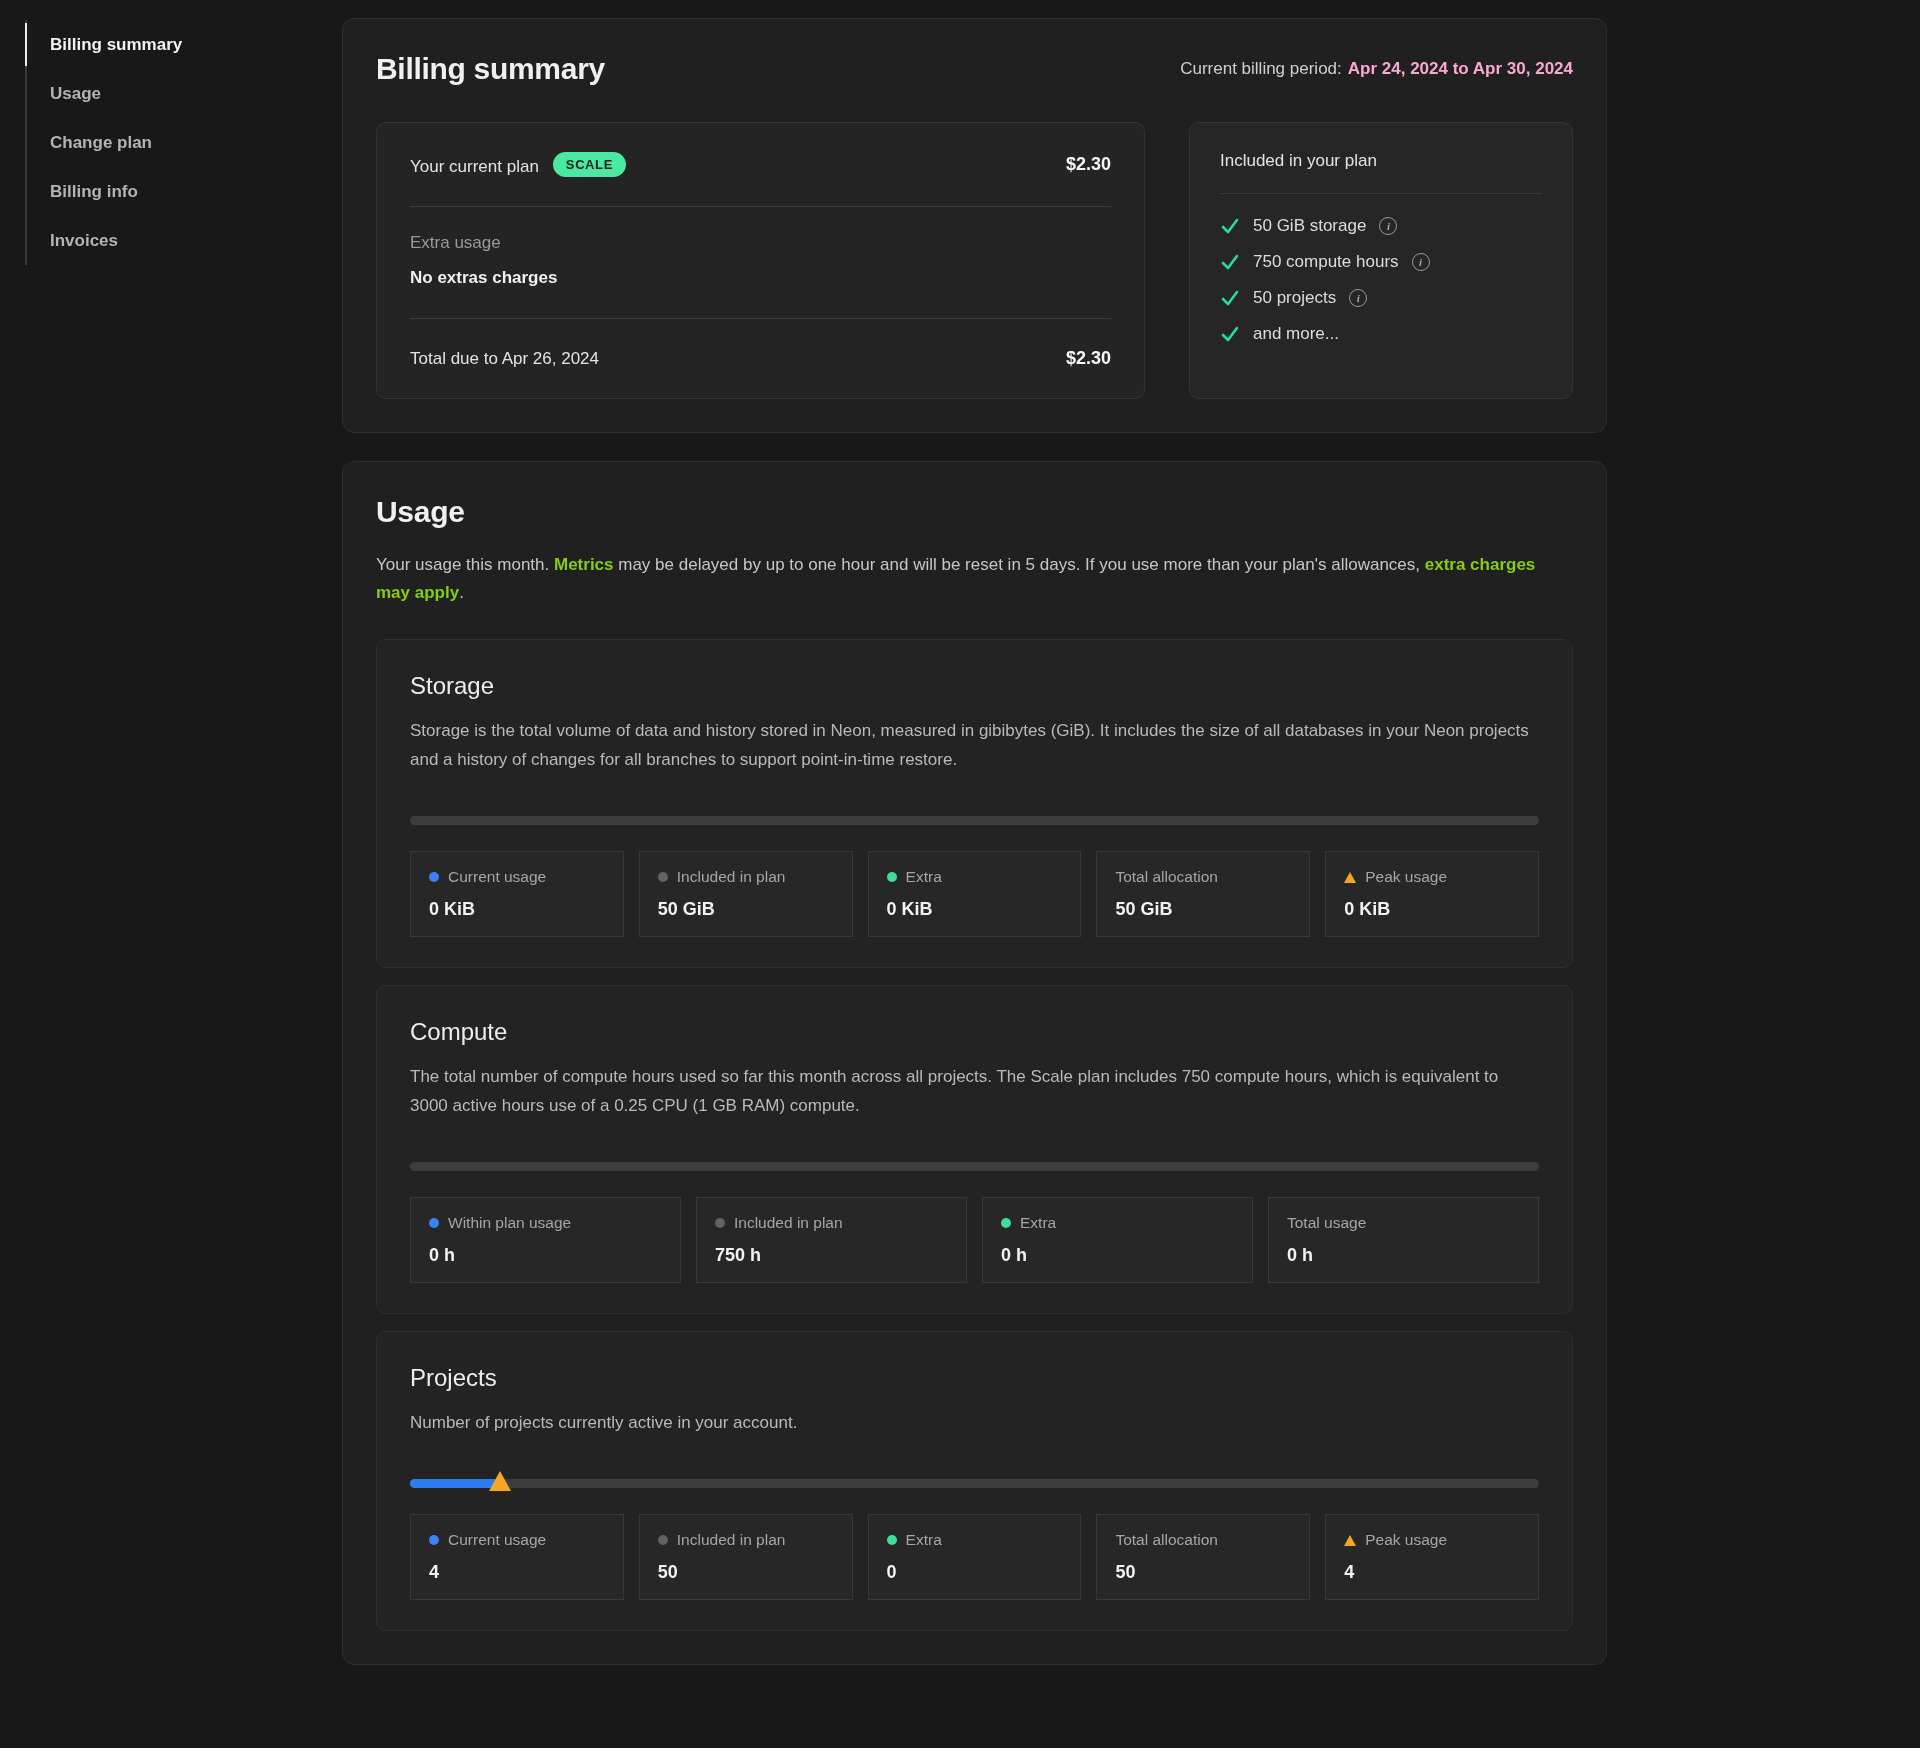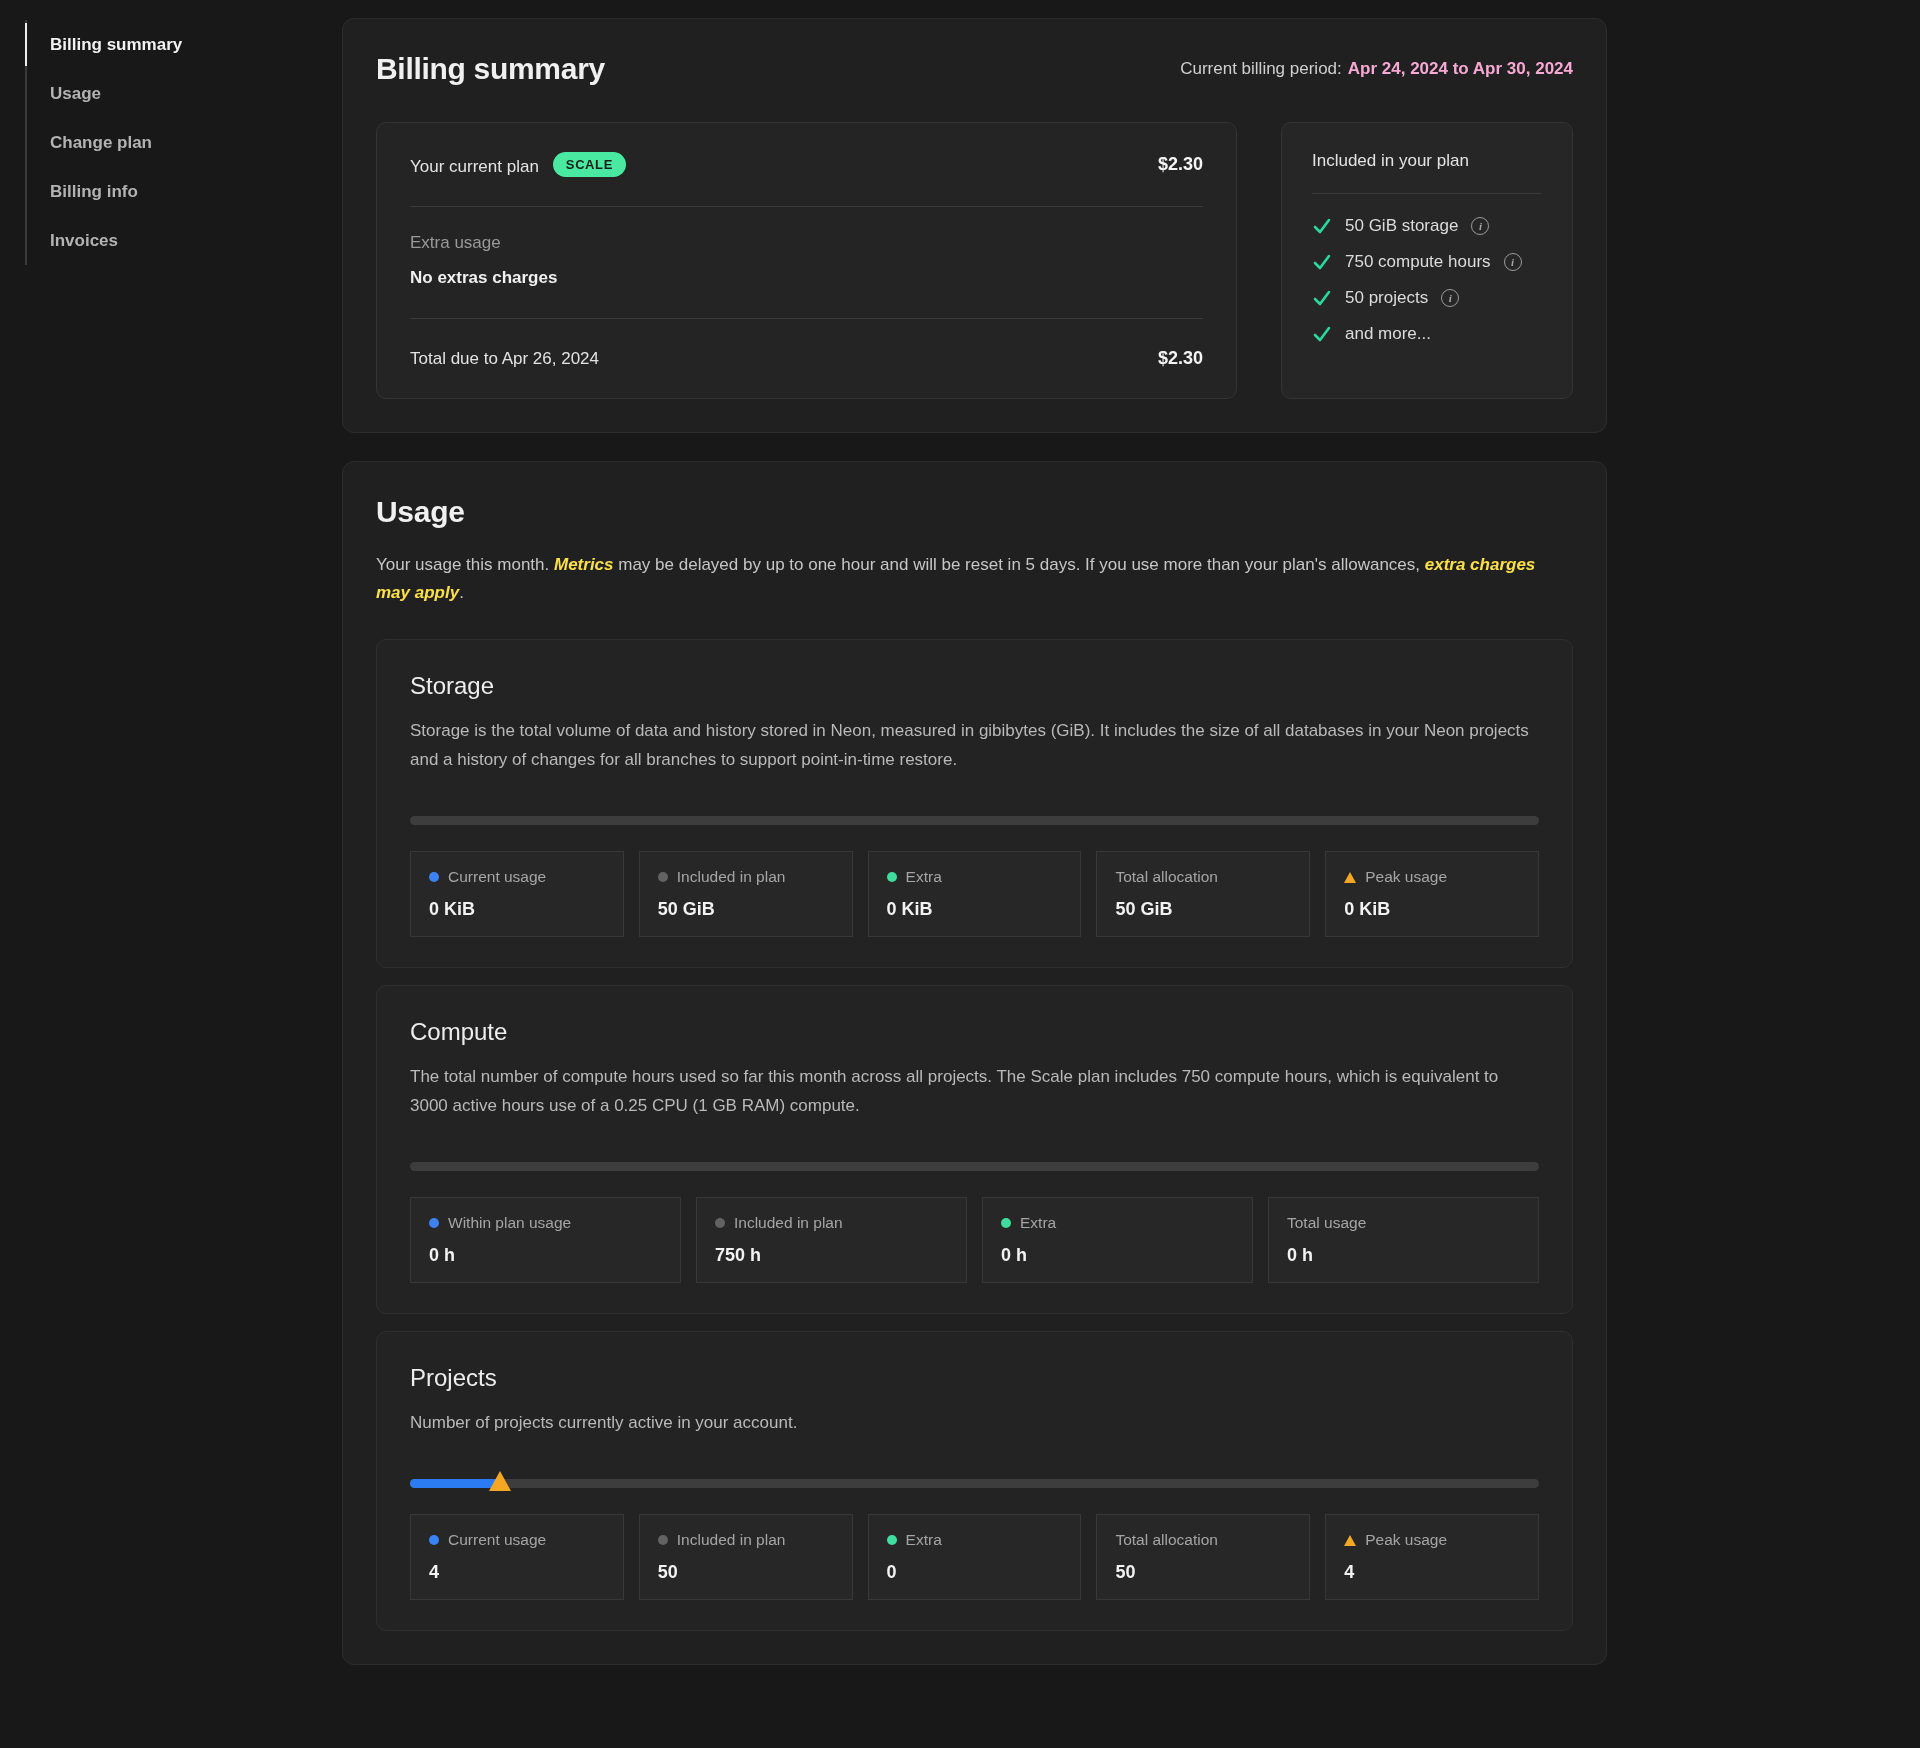--- a/index.html
+++ b/index.html
@@ -30,33 +30,33 @@
   .divider { border:none; border-top:1px solid #3a3a3a; margin:0 33px; }
   .plan-row { display:flex; justify-content:space-between; align-items:center; padding:29px 33px; font-size:17px; color:#e3e3e3; }
   .plan-left { display:flex; align-items:flex-end; gap:14px; }
   .amount { font-weight:700; font-size:18px; color:#f5f5f5; }
   .badge { background:#4ae9a2; color:#15201a; font-size:13px; font-weight:700; letter-spacing:0.6px;
            padding:5px 13px; border-radius:999px; }
   .extra-block { padding:26px 33px 30px; display:flex; flex-direction:column; gap:15px; }
   .muted { color:#999999; font-size:17px; }
   .strong { color:#f0f0f0; font-size:17px; font-weight:700; }
 
-  .included-box { width:292px; background:#262626; border:1px solid #343434; border-radius:10px; padding:28px 30px; }
+  .included-box { width:384px; background:#262626; border:1px solid #343434; border-radius:10px; padding:28px 30px; }
   .included-title { font-size:17px; color:#e3e3e3; }
   .included-box .divider { margin:22px 0; }
   .included-list { list-style:none; display:flex; flex-direction:column; gap:16px; }
   .included-item { display:flex; align-items:center; gap:13px; font-size:17px; color:#dcdcdc; }
   .check-icon { width:20px; height:20px; flex-shrink:0; }
   .info-icon { width:18px; height:18px; border:1.5px solid #9a9a9a; border-radius:50%; color:#a8a8a8;
                display:inline-flex; align-items:center; justify-content:center;
                font:italic 700 11px "Liberation Serif", serif; cursor:pointer; flex-shrink:0; }
 
   
   .usage-desc { margin-top:22px; font-size:17px; line-height:28px; color:#c6c6c6; max-width:1160px; }
-  .link { color:#fde047; font-weight:700; text-decoration:none; cursor:pointer;font-style:italic; }
+  .link { color:#84cc16; font-weight:700; text-decoration:none; cursor:pointer; }
 
   .sub-card { background:#232323; border:1px solid #2f2f2f; border-radius:10px; padding:32px 33px 30px; margin-top:32px; }
   .sub-card + .sub-card { margin-top:17px; }
   .h2 { font-size:24px; font-weight:500; color:#ededed; }
   .sub-desc { margin-top:16px; font-size:17px; line-height:29px; color:#b9b9b9; }
 
   .bar { position:relative; height:9px; background:#3d3d3d; border-radius:6px; margin-top:42px; }
   .bar-fill { position:absolute; left:0; top:0; bottom:0; background:#2b7cf2; border-radius:6px; }
   .peak-marker { position:absolute; bottom:-3px; transform:translateX(-50%);
                  width:0; height:0; border-left:11px solid transparent; border-right:11px solid transparent;

